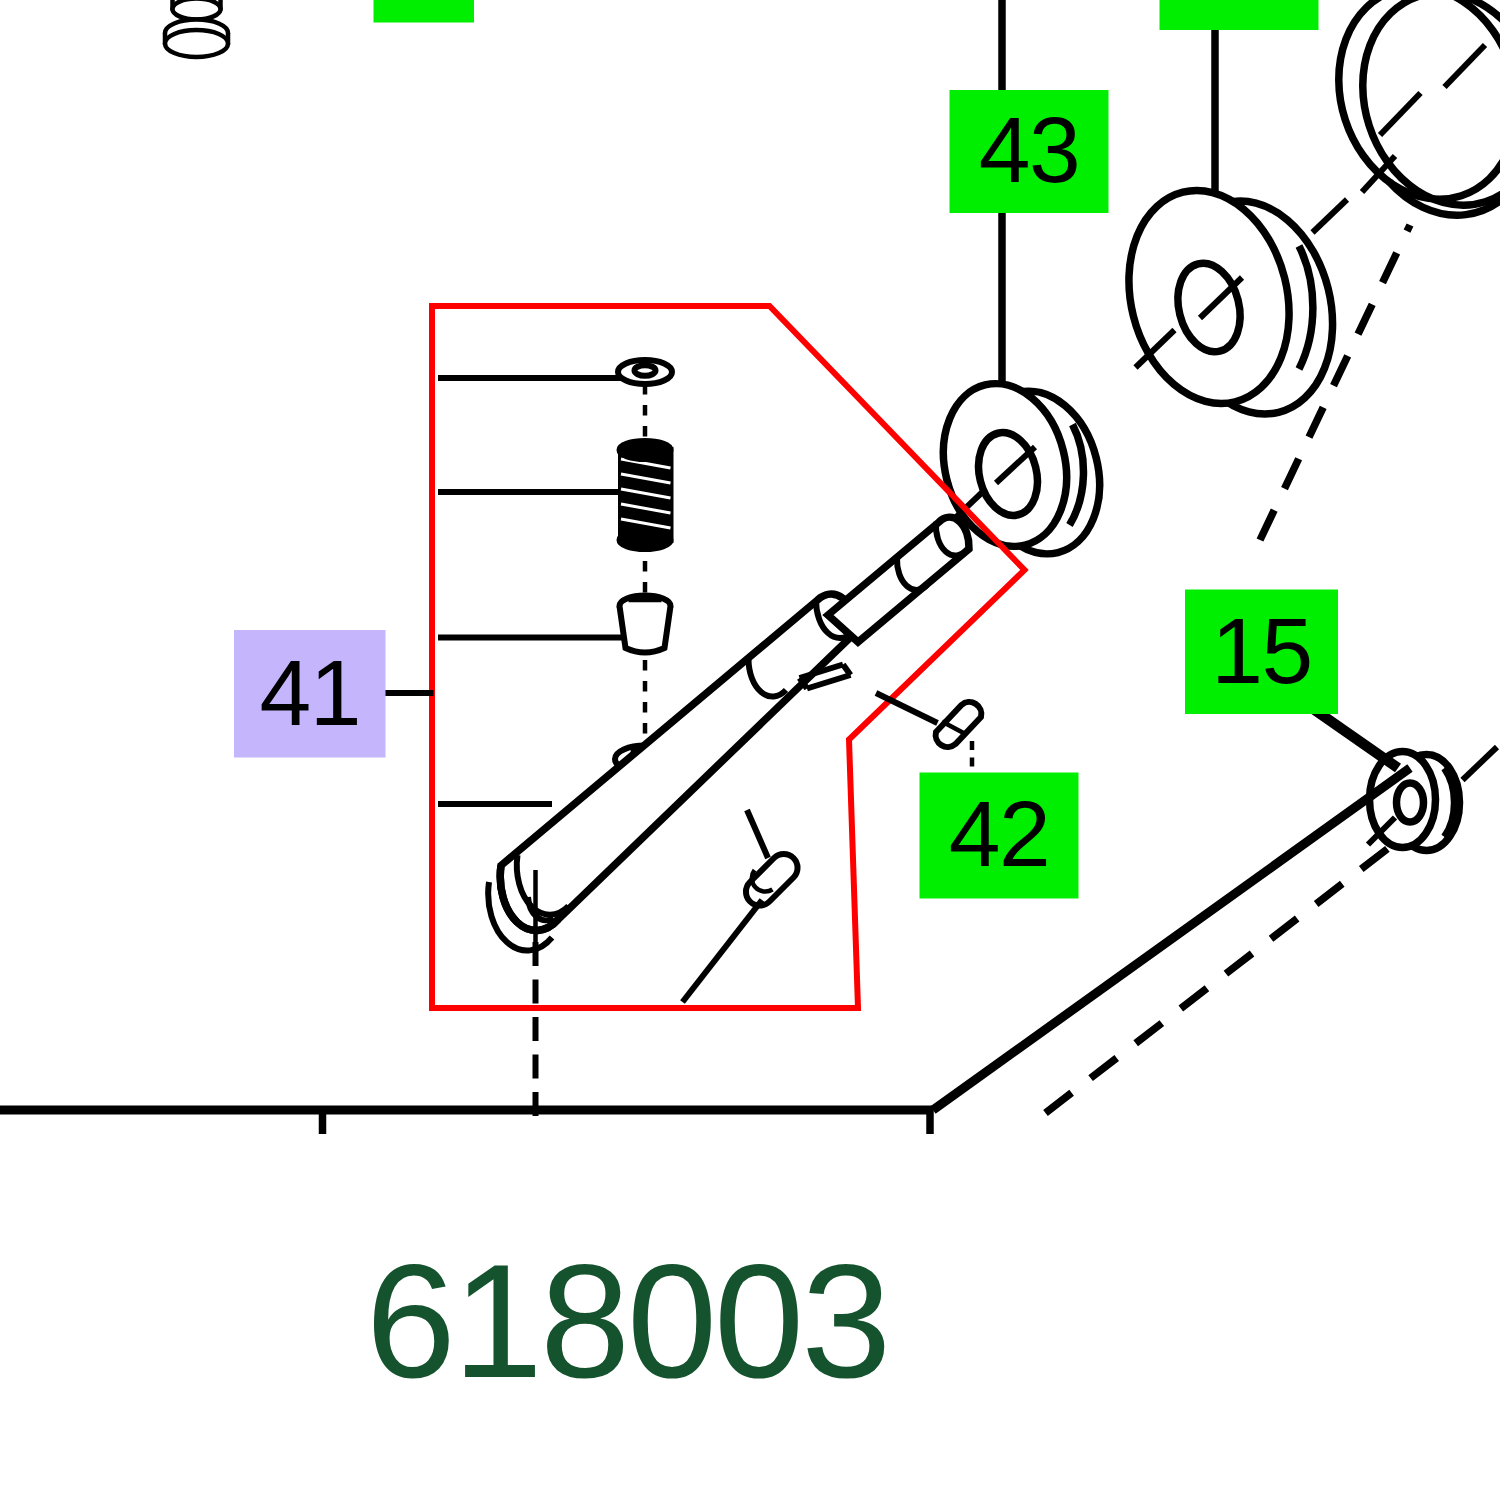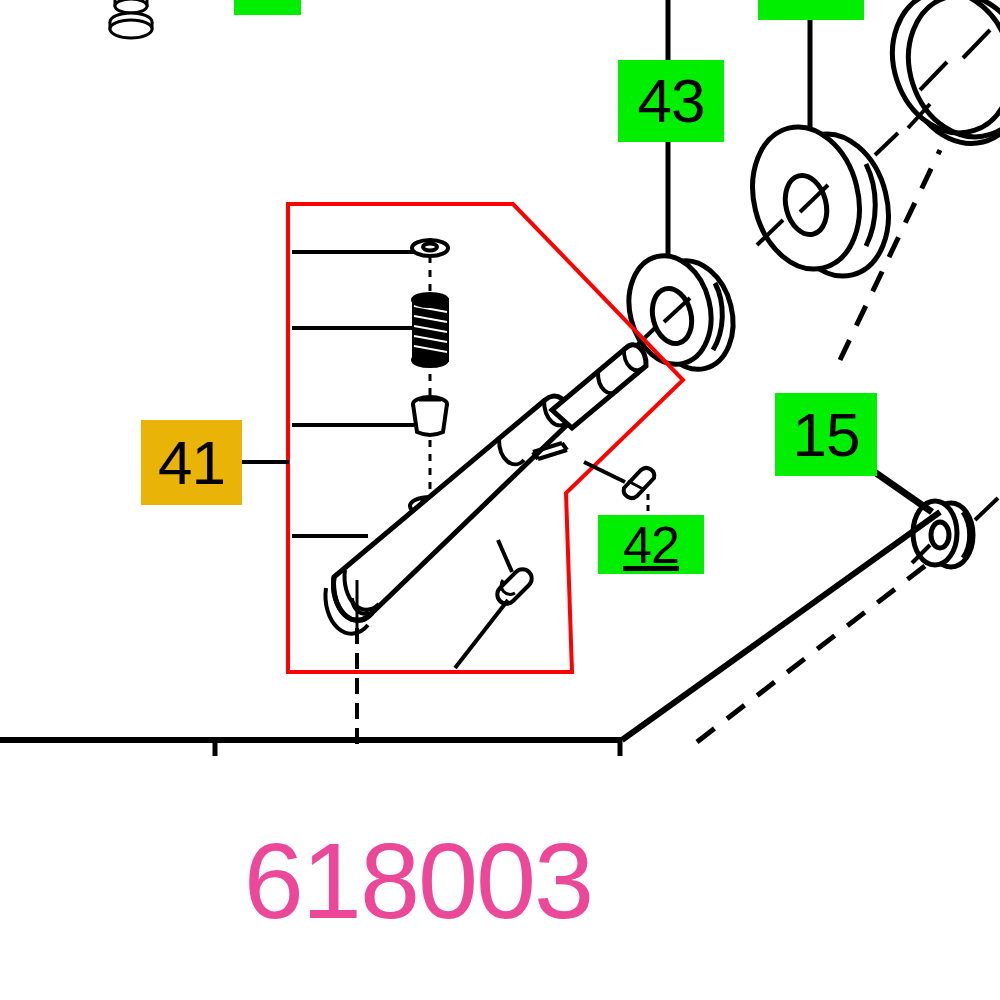--- a/index.html
+++ b/index.html
@@ -29,42 +29,43 @@
     display: flex;
     align-items: center;
     justify-content: center;
     box-sizing: border-box;
     font-family: "Liberation Sans", sans-serif;
     font-weight: 400;
     color: #000000;
     line-height: 1;
     letter-spacing: -1px;
     user-select: none;
+    margin-left: 15px;
   }
   .callout-green { background: #00ee00; }
-  .callout-red { background: #eab308; }
+  .callout-red { background: #c4b5fd; }
 
   #callout-top-left  { left: 234px; top: -52px;  width: 67px;  height: 67px;  font-size: 50px; }
   #callout-top-right { left: 758px; top: -62px;  width: 106px; height: 82px;  font-size: 62px; }
   #callout-43 { left: 618px; top: 60px;  width: 106px; height: 82px; font-size: 62px; }
   #callout-41 { left: 141px; top: 420px; width: 101px; height: 85px; font-size: 62px; }
-  #callout-42 { left: 598px; top: 515px; width: 106px; height: 59px; font-size: 52px; text-decoration: underline; }
+  #callout-42 { left: 598px; top: 515px; width: 106px; height: 84px; font-size: 62px; }
   #callout-15 { left: 775px; top: 393px; width: 102px; height: 83px; font-size: 62px; text-align: center; }
 
   #drawing-number {
     position: absolute;
     left: 0;
     top: 818px;
     width: 836px;
     text-align: center;
     font-family: "Liberation Sans", sans-serif;
     font-size: 108px;
     font-weight: 400;
     letter-spacing: -2px;
-    color: #ec4899;
+    color: #14532d;
     user-select: none;
   }
 </style>
 </head>
 <body>
 
 <div id="page">
 
   <svg id="diagram-svg" viewBox="0 0 1000 1000">
 

